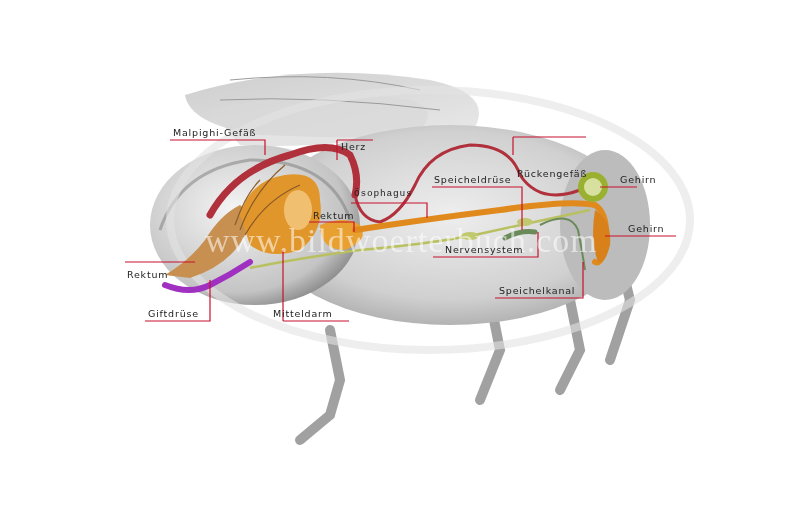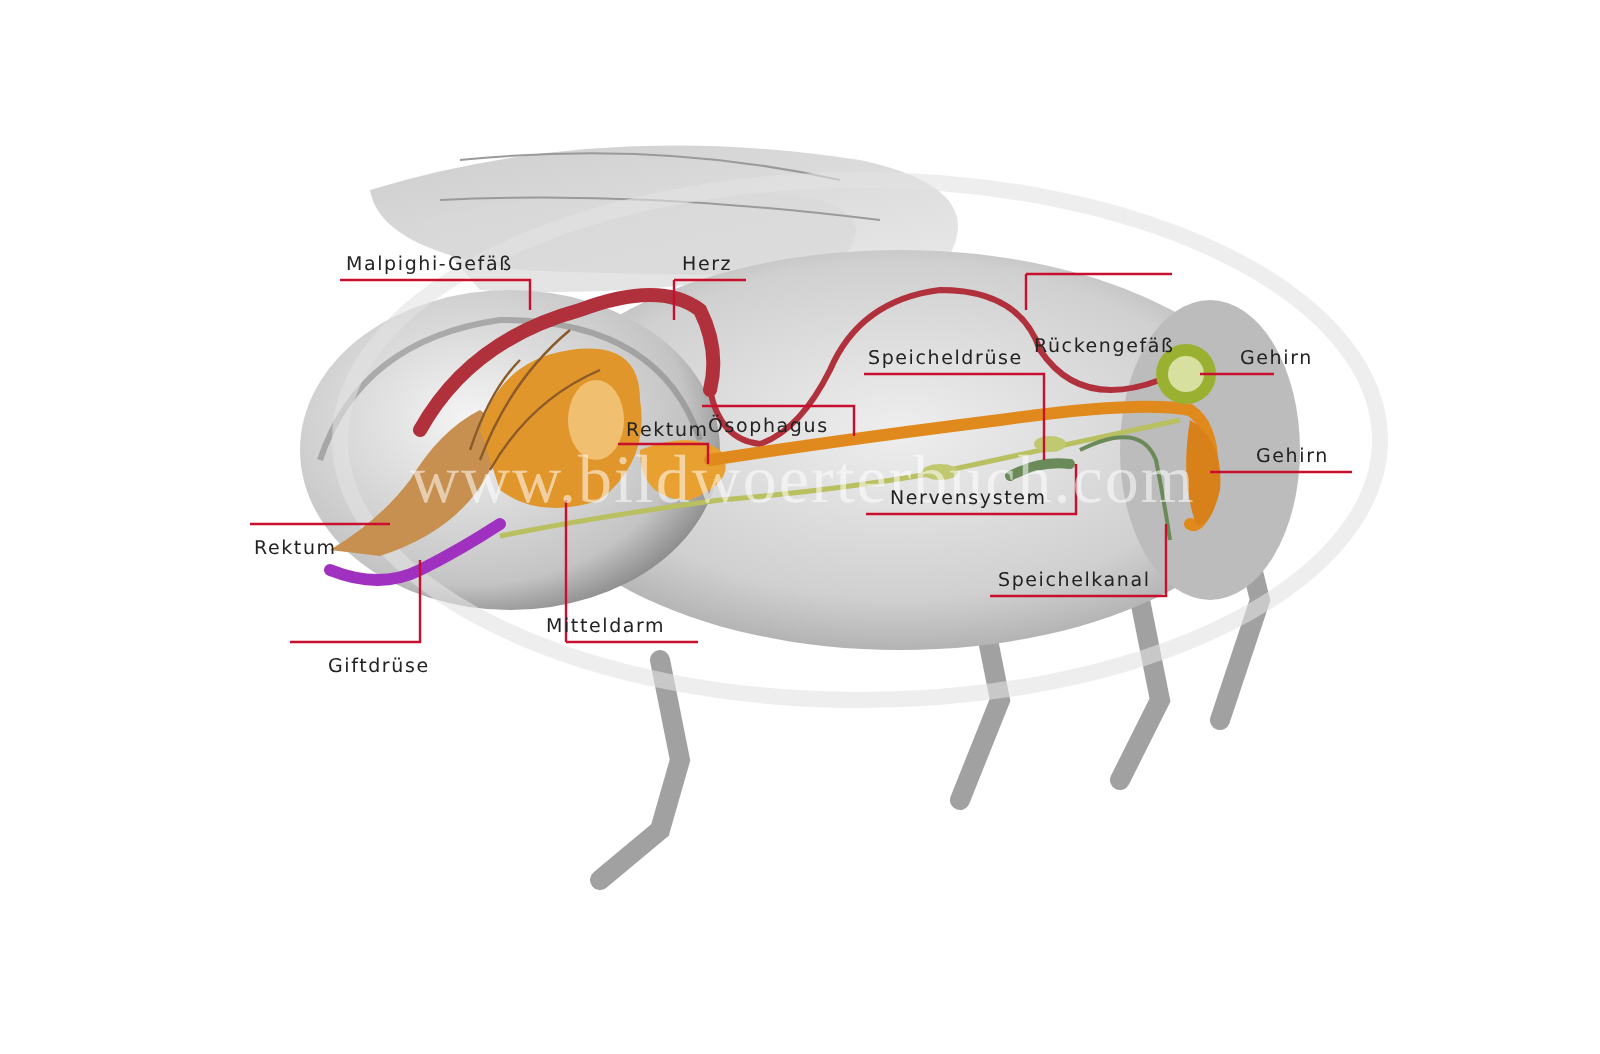--- a/index.html
+++ b/index.html
@@ -100,25 +100,25 @@
       <polyline points="495,298 583,298 583,262"></polyline>
       <polyline points="145,321 210,321 210,280"></polyline>
       <polyline points="283,321 349,321"></polyline>
       <polyline points="283,321 283,250"></polyline>
     </g>
   </svg>
 
   <div class="watermark">www.bildwoerterbuch.com</div>
 
   <div class="label" style="left:173px;top:127px;">Malpighi-Gefäß</div>
-  <div class="label" style="left:341px;top:127px;">Herz</div>
+  <div class="label" style="left:341px;top:141px;">Herz</div>
   <div class="label" style="left:517px;top:124px;margin-top:44px;">Rückengefäß</div>
   <div class="label" style="left:620px;top:174px;">Gehirn</div>
   <div class="label" style="left:434px;top:174px;">Speicheldrüse</div>
-  <div class="label" style="left:354px;top:208px;">Ösophagus</div>
+  <div class="label" style="left:354px;top:188px;font-family:Liberation Mono, monospace;">Ösophagus</div>
   <div class="label" style="left:313px;top:210px;">Rektum</div>
   <div class="label" style="left:628px;top:223px;">Gehirn</div>
   <div class="label" style="left:445px;top:244px;">Nervensystem</div>
   <div class="label" style="left:127px;top:249px;margin-top:20px;">Rektum</div>
   <div class="label" style="left:499px;top:285px;">Speichelkanal</div>
-  <div class="label" style="left:164px;top:308px;margin-top:20px;">Giftdrüse</div>
+  <div class="label" style="left:148px;top:308px;">Giftdrüse</div>
   <div class="label" style="left:273px;top:308px;">Mitteldarm</div>
 </div>
 
 </body></html>

